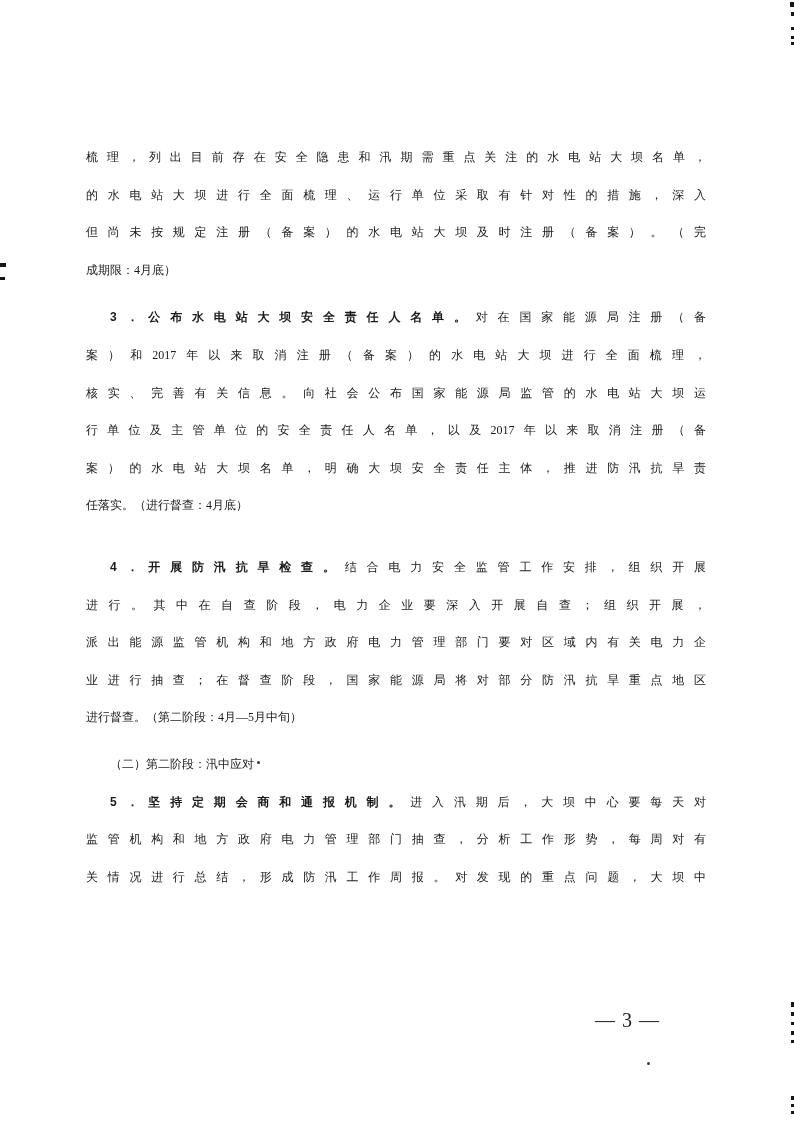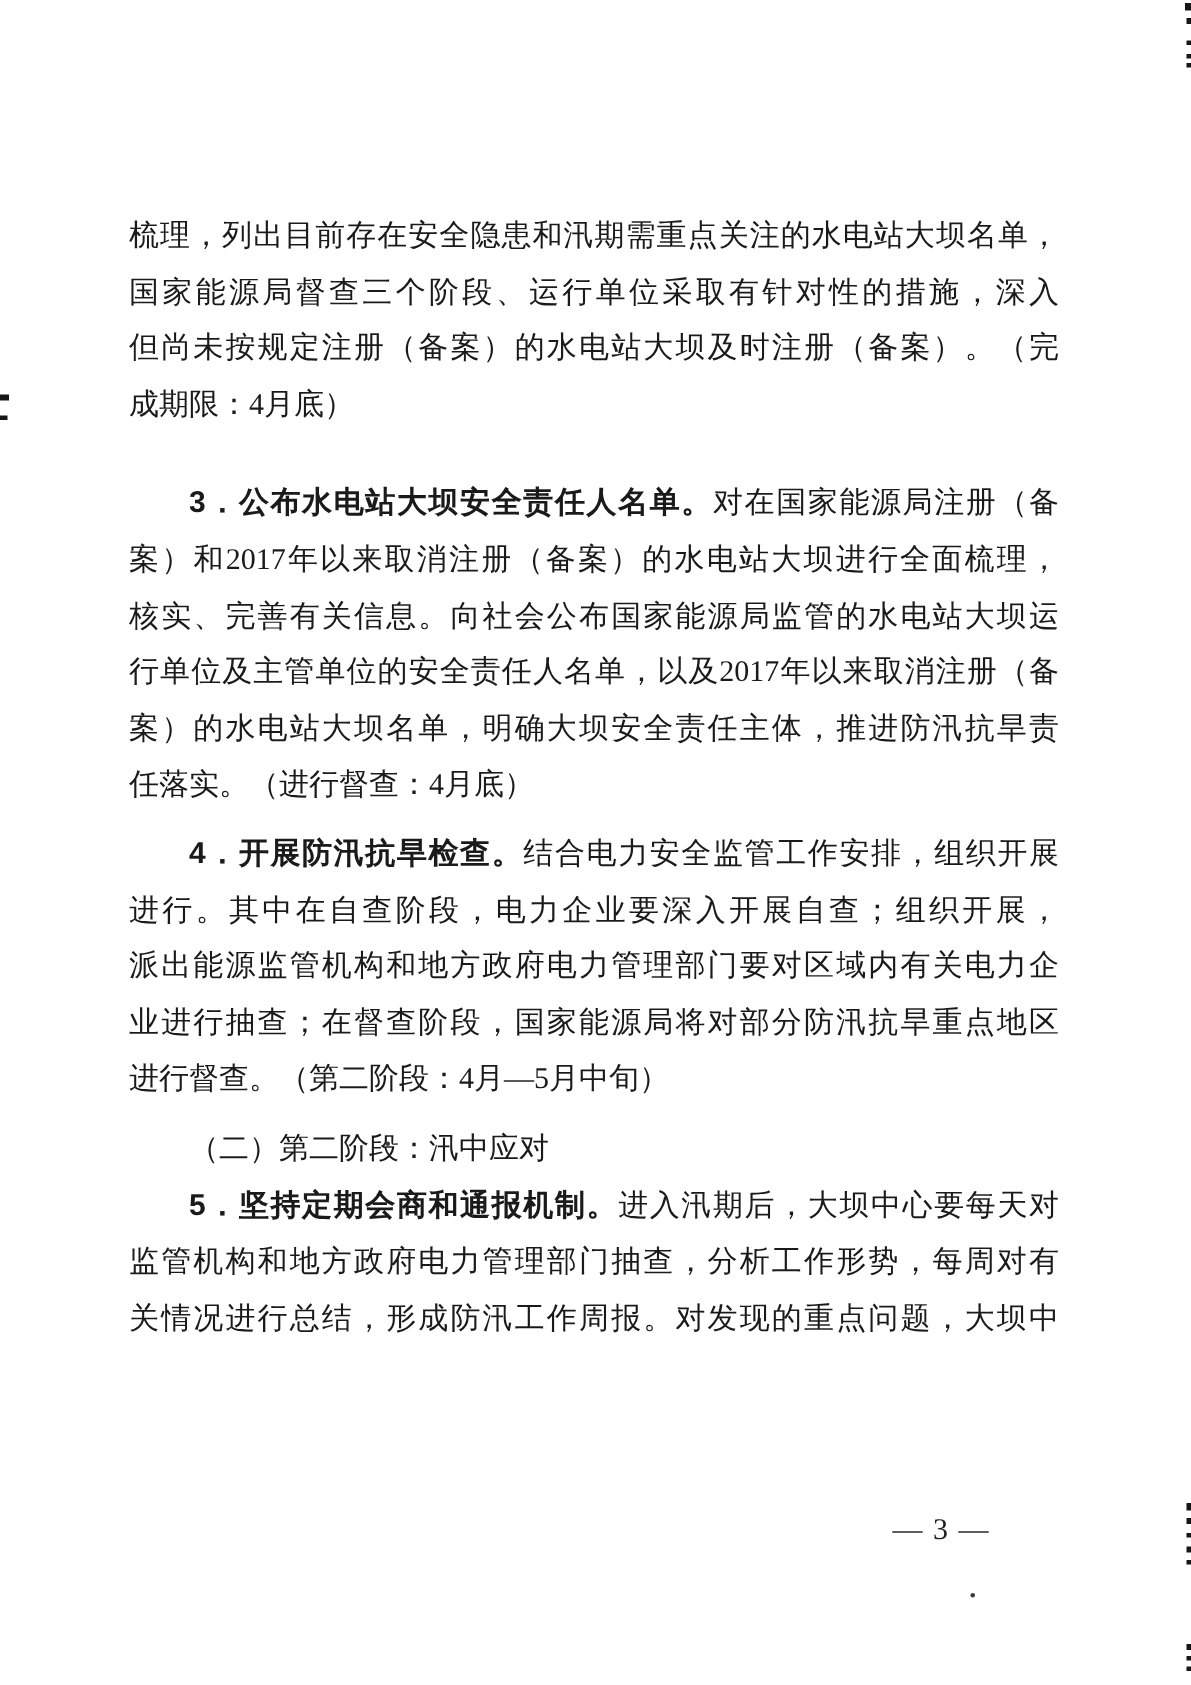--- a/index.html
+++ b/index.html
@@ -18,25 +18,25 @@
   .doc-body {
     position: absolute;
     left: 86px;
     top: 139px;
     width: 620px;
   }
   .para {
     margin: 0;
     padding: 0;
   }
-  .p-gap-10 { margin-top: 28px; }
-  .p-gap-8  { margin-top: 8px; }
+  .p-gap-10 { margin-top: 10px; }
+  .p-gap-8  { margin-top: 24px; }
   .p-gap-4  { margin-top: 9px; }
   .line {
-    font-size: 20px;
+    font-size: 12px;
     line-height: 37.6px;
     height: 37.6px;
     overflow: hidden;
     text-align: justify;
     text-align-last: justify;
   }
   .line.end {
     text-align-last: left;
   }
   .line.indent {
@@ -86,21 +86,21 @@
 </style>
 </head>
 <body>
 
 <div class="page">
 
   <div class="doc-body">
 
     <div class="para">
       <div class="line">梳理，列出目前存在安全隐患和汛期需重点关注的水电站大坝名单，</div>
-      <div class="line">国家能源局督查三个阶段、运行单位采取有针对性的措施，深入</div>
+      <div class="line">的水电站大坝进行全面梳理、运行单位采取有针对性的措施，深入</div>
       <div class="line">但尚未按规定注册（备案）的水电站大坝及时注册（备案）。（完</div>
       <div class="line end">成期限：4月底）</div>
     </div>
 
     <div class="para p-gap-10">
       <div class="line indent"><b class="lead">3．公布水电站大坝安全责任人名单。</b><span>对在国家能源局注册（备</span></div>
       <div class="line">案）和2017年以来取消注册（备案）的水电站大坝进行全面梳理，</div>
       <div class="line">核实、完善有关信息。向社会公布国家能源局监管的水电站大坝运</div>
       <div class="line">行单位及主管单位的安全责任人名单，以及2017年以来取消注册（备</div>
       <div class="line">案）的水电站大坝名单，明确大坝安全责任主体，推进防汛抗旱责</div>

